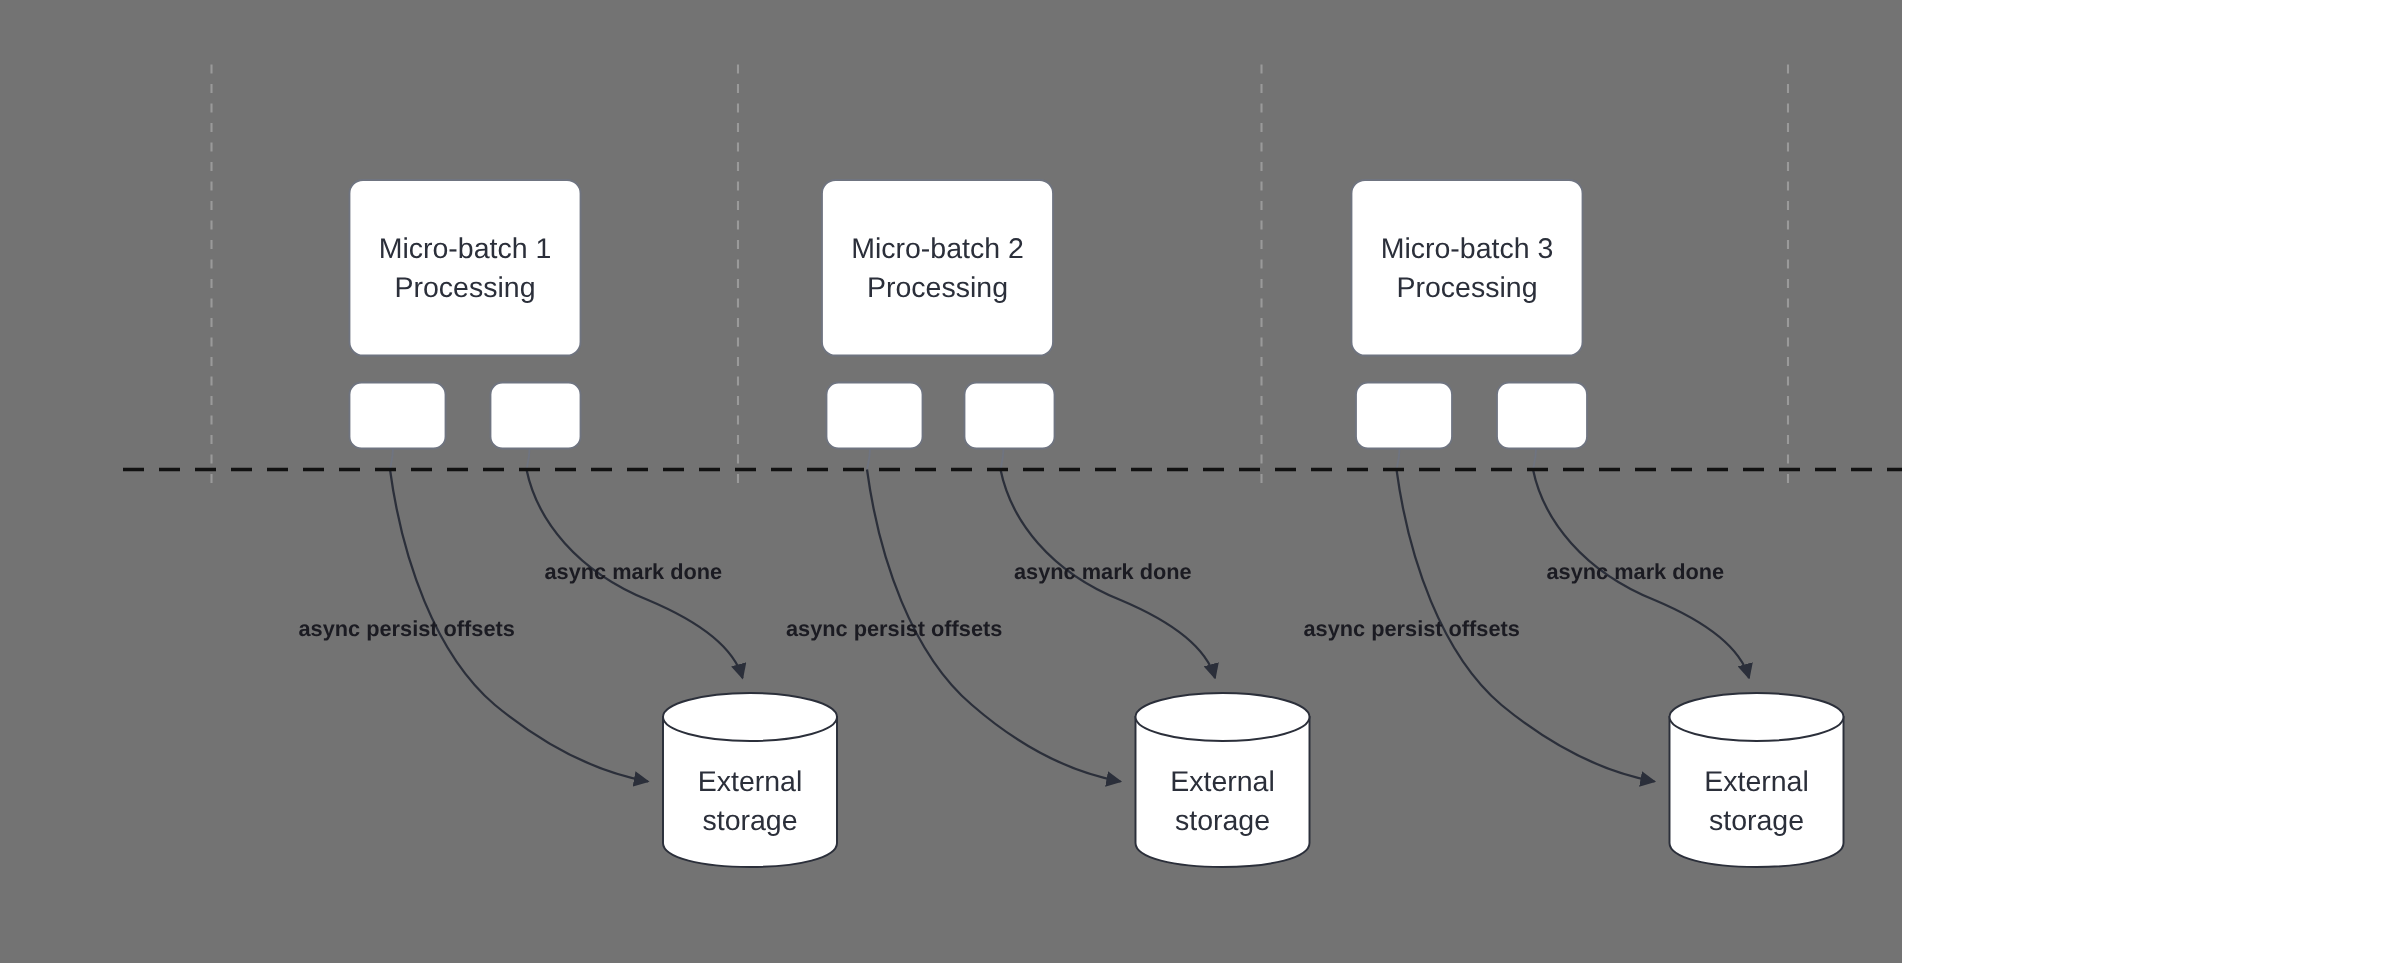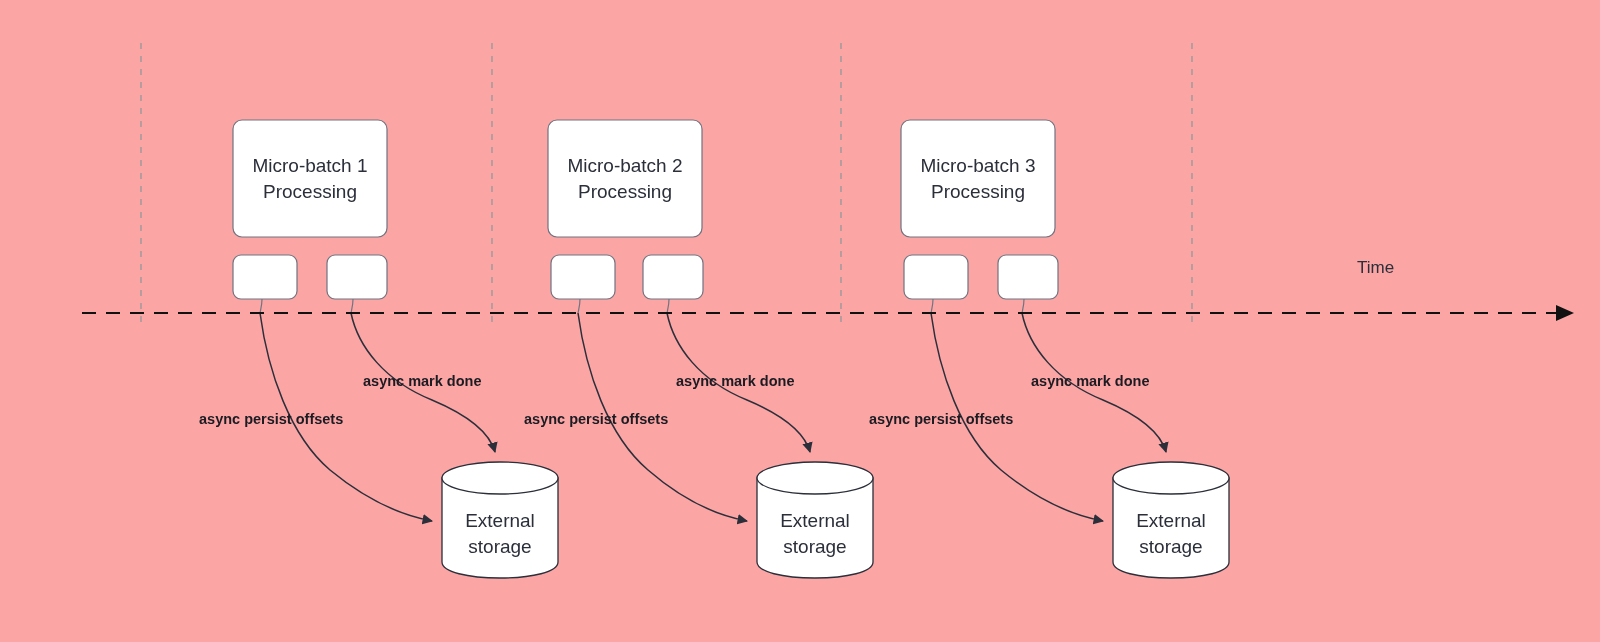--- a/index.html
+++ b/index.html
@@ -5,23 +5,23 @@
   html, body {
     margin: 0;
     padding: 0;
     background: #ffffff;
   }
   body {
     font-family: "Liberation Sans", sans-serif;
   }
   #canvas {
     position: relative;
-    width: 1600px;
+    width: 1268px;
     height: 642px;
-    background: #fca5a5;
+    background: #737373;
     overflow: hidden;
   }
   #diagram-svg {
     position: absolute;
     top: 0;
     left: 0;
     width: 1600px;
     height: 642px;
   }
   .box-label {

